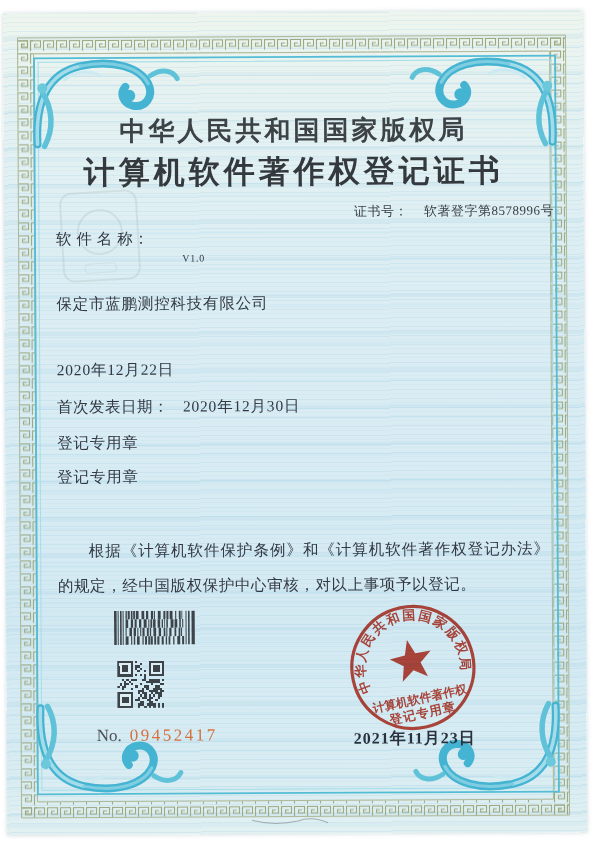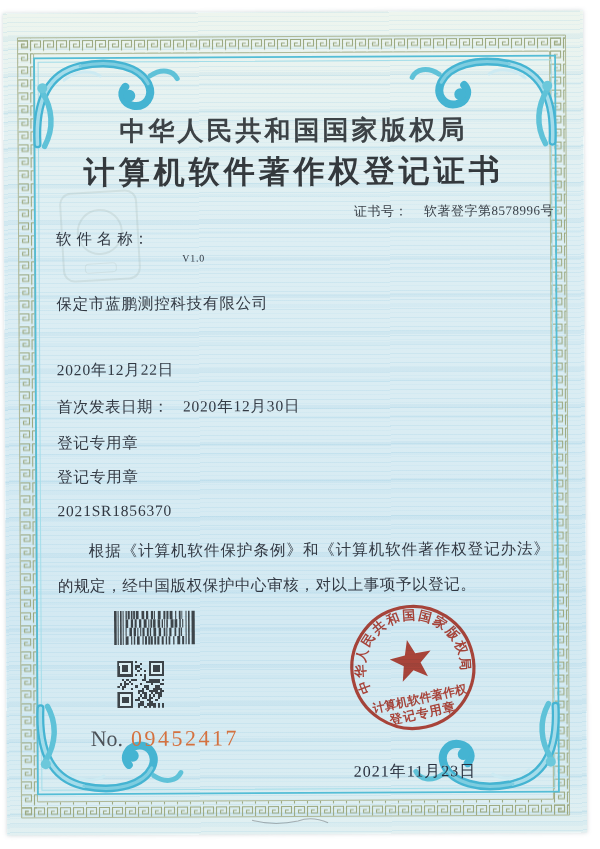--- a/index.html
+++ b/index.html
@@ -47,25 +47,25 @@
   .emboss::before{
     content:"";position:absolute;left:14px;top:16px;width:42px;height:42px;border-radius:50%;
     border:2px solid rgba(150,168,162,.32);
   }
   .emboss::after{
     content:"";position:absolute;left:20px;bottom:6px;width:30px;height:8px;border-radius:4px;
     border:1.5px solid rgba(150,168,162,.28);
   }
   .barcode{position:absolute;left:108px;top:598px;width:82px;height:34px;}
   .qrcode{position:absolute;left:111px;top:648px;width:47px;height:47px;}
-  .serial{position:absolute;left:84px;top:713px;font-size:22px;color:#4c5258;}
+  .serial{position:absolute;left:90px;top:713px;font-size:17px;color:#4c5258;}
   .serial .num{color:#d4713f;letter-spacing:2.5px;margin-left:8px;}
   .seal{position:absolute;left:332px;top:583px;width:150px;height:150px;opacity:.92;mix-blend-mode:multiply;}
   .issue-date{
-    position:absolute;left:347px;top:750px;font-size:16px;font-weight:400;color:#29303e;letter-spacing:1px;
+    position:absolute;left:347px;top:717px;font-size:16px;font-weight:700;color:#29303e;letter-spacing:1px;
   }
 </style>
 </head>
 <body>
 
 <div class="paper">
 
   <svg class="deco" width="580" height="822" viewBox="0 0 580 822">
     <defs>
       <pattern id="mk" width="13" height="13" patternUnits="userSpaceOnUse">
@@ -130,21 +130,20 @@
 
   <div class="row" style="top:420px">
     <span class="val">登记专用章</span>
   </div>
 
   <div class="row" style="top:454px">
     <span class="val">登记专用章</span>
   </div>
 
   <div class="row" style="top:489px">
-    <span class="val">2021SR1856370</span>
   </div>
 
   <div class="statement">根据《计算机软件保护条例》和《计算机软件著作权登记办法》的规定，经中国版权保护中心审核，对以上事项予以登记。</div>
 
   <div class="barcode">
     <svg width="82" height="34" viewBox="0 0 82 34">
         <rect x="0" y="0" width="2.6" height="34" fill="#3d4449"></rect>
         <rect x="3.6" y="0" width="1" height="34" fill="#3d4449"></rect>
         <rect x="6" y="0" width="1.6" height="34" fill="#3d4449"></rect>
         <rect x="8.6" y="0" width="1" height="34" fill="#3d4449"></rect>

